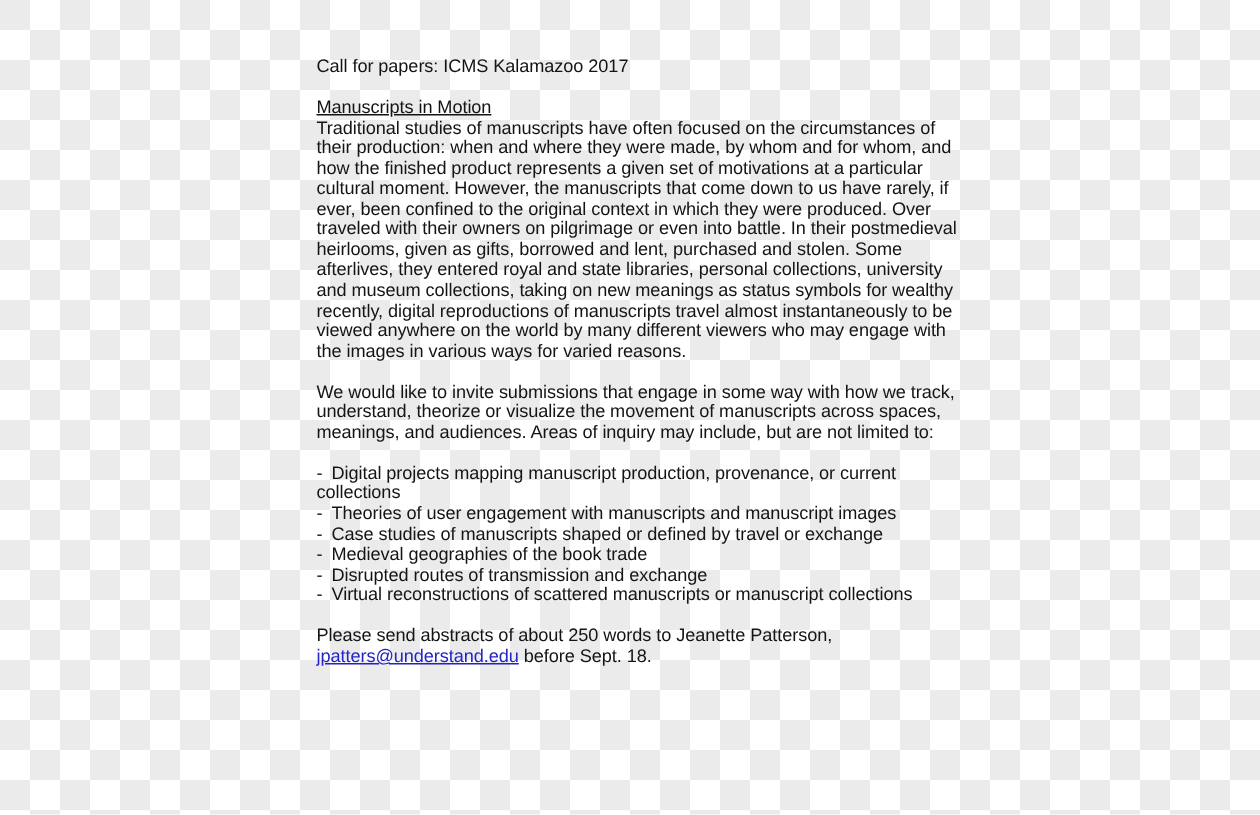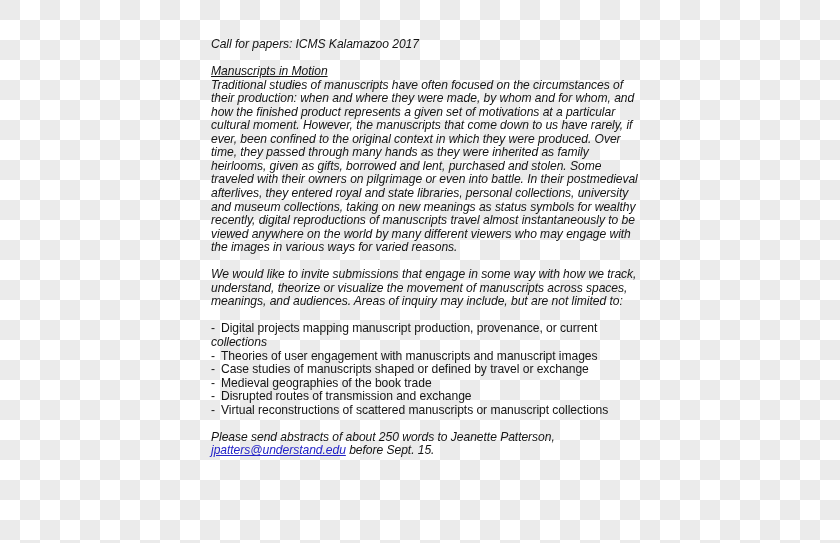--- a/index.html
+++ b/index.html
@@ -19,21 +19,21 @@
       position: absolute;
       left: 211px;
       top: 38px;
       width: 425px;
       font-family: "Liberation Sans", sans-serif;
       font-size: 12.1px;
       line-height: 13.55px;
       color: #141414;
       letter-spacing: -0.05px;
     }
-    .line { white-space: nowrap; display: block; font-style: italic; }
+    .line { white-space: nowrap; display: block; }
     .blank { height: 13.55px; }
     .title-u { text-decoration: underline; }
     .link { color: #2323c8; text-decoration: underline; }
     .bullet { white-space: nowrap; display: block; }
     .dash { display: inline-block; width: 10px; }
   </style>
 </head>
 <body>
 
 <div class="doc">
@@ -41,23 +41,22 @@
   <div class="blank"></div>
 
   <span class="line title-u">Manuscripts in Motion</span>
 
   <div>
     <span class="line">Traditional studies of manuscripts have often focused on the circumstances of</span>
     <span class="line">their production: when and where they were made, by whom and for whom, and</span>
     <span class="line">how the finished product represents a given set of motivations at a particular</span>
     <span class="line">cultural moment. However, the manuscripts that come down to us have rarely, if</span>
     <span class="line">ever, been confined to the original context in which they were produced. Over</span>
-    <span class="line">time, they passed through many hands as they were inherited as family</span>
+    <span class="line">traveled with their owners on pilgrimage or even into battle. In their postmedieval</span>
     <span class="line">heirlooms, given as gifts, borrowed and lent, purchased and stolen. Some</span>
-    <span class="line">traveled with their owners on pilgrimage or even into battle. In their postmedieval</span>
     <span class="line">afterlives, they entered royal and state libraries, personal collections, university</span>
     <span class="line">and museum collections, taking on new meanings as status symbols for wealthy</span>
     <span class="line">recently, digital reproductions of manuscripts travel almost instantaneously to be</span>
     <span class="line">viewed anywhere on the world by many different viewers who may engage with</span>
     <span class="line">the images in various ways for varied reasons.</span>
   </div>
   <div class="blank"></div>
 
   <div>
     <span class="line">We would like to invite submissions that engage in some way with how we track,</span>
@@ -72,15 +71,15 @@
     <span class="bullet"><span class="dash">-</span><span>Theories of user engagement with manuscripts and manuscript images</span></span>
     <span class="bullet"><span class="dash">-</span><span>Case studies of manuscripts shaped or defined by travel or exchange</span></span>
     <span class="bullet"><span class="dash">-</span><span>Medieval geographies of the book trade</span></span>
     <span class="bullet"><span class="dash">-</span><span>Disrupted routes of transmission and exchange</span></span>
     <span class="bullet"><span class="dash">-</span><span>Virtual reconstructions of scattered manuscripts or manuscript collections</span></span>
   </div>
   <div class="blank"></div>
 
   <div>
     <span class="line">Please send abstracts of about 250 words to Jeanette Patterson,</span>
-    <span class="line"><a class="link" title="jpatters@binghamton.edu">jpatters@understand.edu</a><span> before Sept. 15.</span></span>
+    <span class="line"><a class="link" title="jpatters@binghamton.edu">jpatters@understand.edu</a><span> before Sept. 18.</span></span>
   </div>
 </div>
 
 </body></html>

